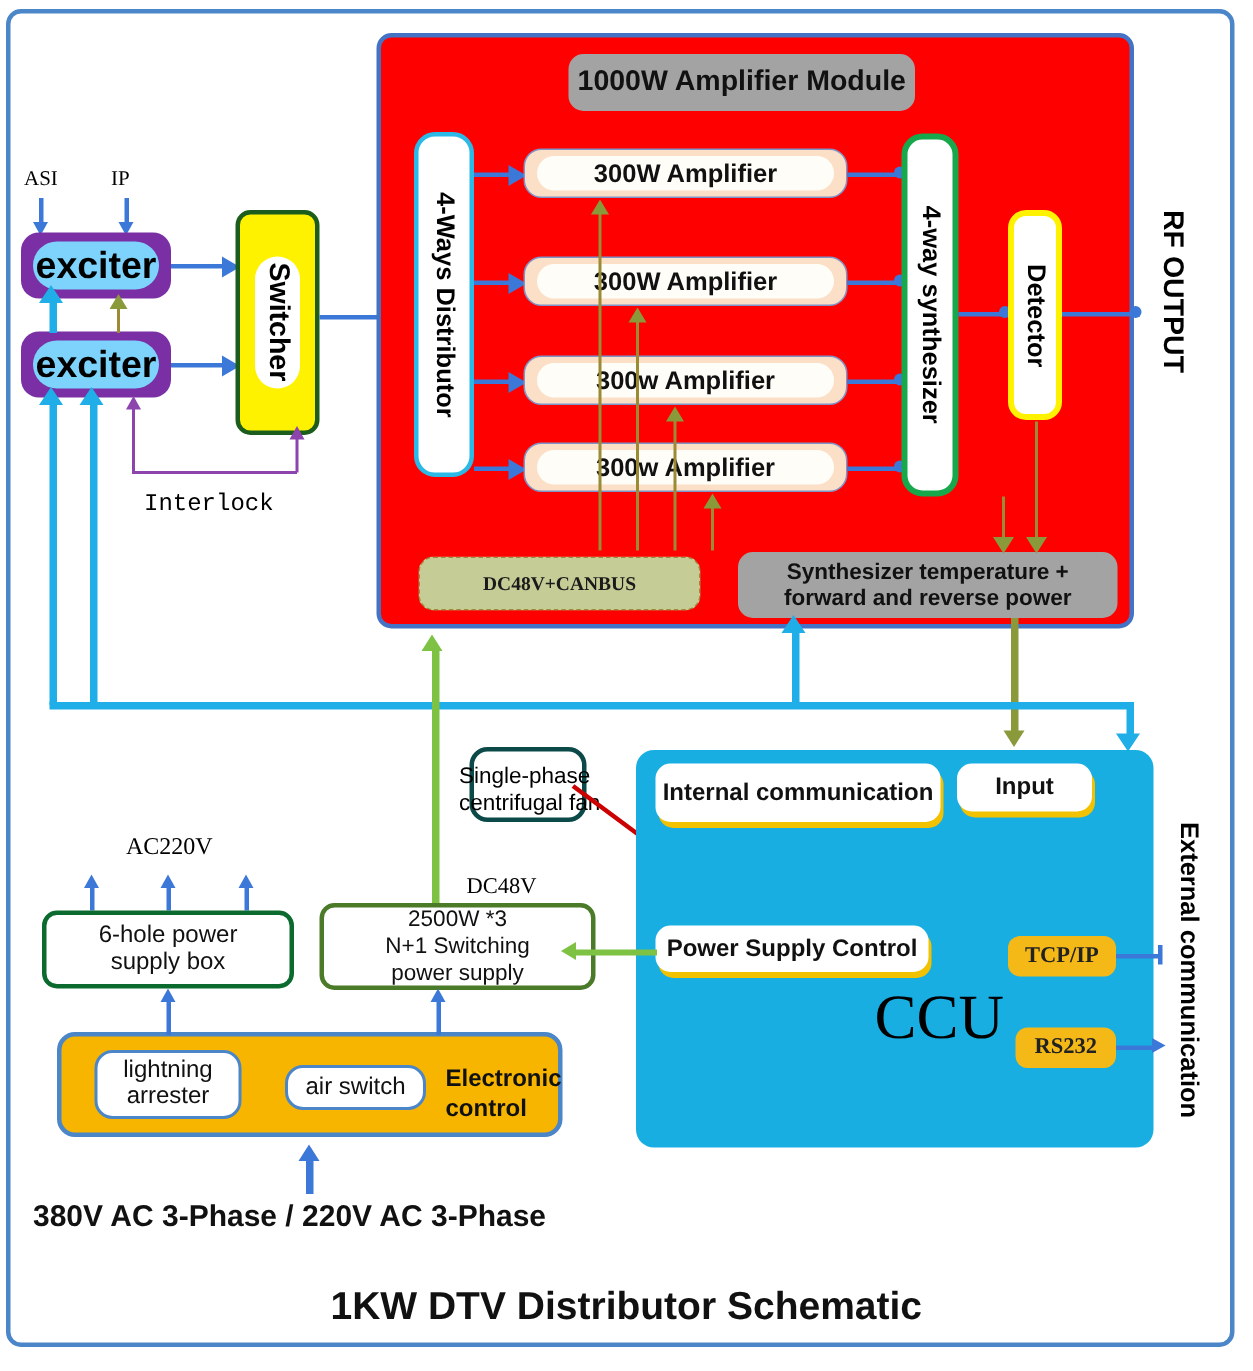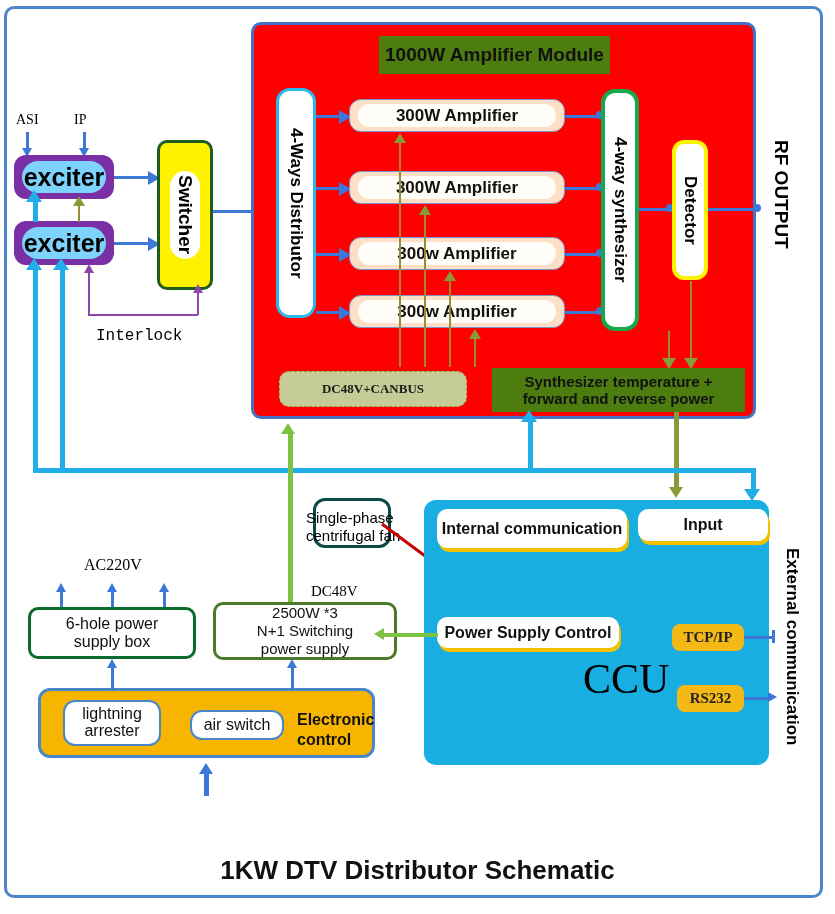--- a/index.html
+++ b/index.html
@@ -26,21 +26,21 @@
 
   
   .switcher-outer{background:#FFF200;border:3px solid #1c5c1c;border-radius:10px;}
   .switcher-inner{position:absolute;left:10px;right:10px;top:28px;bottom:28px;background:#fff;border-radius:16px;
                   display:flex;align-items:center;justify-content:center;}
 
   
   .redpanel{background:#FF0000;border:3px solid #4472C4;border-radius:10px;}
 
   
-  .whitepill{background:#4d7c0f;border-radius:0;display:flex;align-items:center;justify-content:center;
+  .whitepill{background:#a3a3a3;border-radius:10px;display:flex;align-items:center;justify-content:center;
              font-weight:700;color:#111;text-align:center;}
 
   
   .amp-outer{background:#FBDFC6;border:1px solid #8094c8;border-radius:12px;}
   .amp-inner{position:absolute;left:8px;right:8px;top:4px;bottom:4px;background:#FFFDF8;border-radius:16px;
              display:flex;align-items:center;justify-content:center;font-size:17px;font-weight:700;color:#111;}
 
   
   .dist{background:#fff;border:3px solid #2BB9E8;border-radius:14px;}
   
@@ -249,21 +249,21 @@
 centrifugal fan</span>
   </div>
 
   <svg style="position:absolute;left:380px;top:520px;width:80px;height:62px;">
     <line x1="2" y1="4" x2="72" y2="56" stroke="#CC0000" stroke-width="3"></line>
   </svg>
 
   <div class="box ccu" style="left:424px;top:500px;width:345px;height:265px;"></div>
 
   <div class="box ccu-pill" style="left:437px;top:509px;width:190px;height:39px;">Internal communication</div>
-  <div class="box ccu-pill" style="left:638px;top:509px;width:130px;height:32px;">Input</div>
+  <div class="box ccu-pill" style="left:638px;top:509px;width:90px;height:32px;">Input</div>
   <div class="box ccu-pill" style="left:437px;top:617px;width:182px;height:31px;">Power Supply Control</div>
 
   <div class="lbl serif" style="left:583px;top:655px;font-size:42px;color:#000;">CCU</div>
 
   <div class="box gold" style="left:672px;top:624px;width:72px;height:27px;">TCP/IP</div>
   <div class="box gold" style="left:677px;top:685px;width:67px;height:27px;">RS232</div>
 
   <div class="ln h-blue" style="left:744px;top:636px;width:30px;"></div>
   <div class="ln v-blue" style="left:772px;top:630px;height:13px;"></div>
   <div class="ln h-blue" style="left:744px;top:697px;width:26px;"></div>
@@ -305,16 +305,17 @@
   <div class="lbl" style="left:297px;top:710px;font-size:16px;font-weight:700;white-space:pre-line;line-height:1.25;color:#111;">Electronic
 control</div>
 
   <div class="ln v-blue" style="left:111px;top:665px;height:25px;"></div>
   <div class="arr arr-u-thinblue" style="left:107px;top:659px;"></div>
   <div class="ln v-blue" style="left:291px;top:665px;height:25px;"></div>
   <div class="arr arr-u-thinblue" style="left:287px;top:659px;"></div>
 
   <div class="ln v-blue" style="left:204px;top:772px;height:24px;width:5px;"></div>
   <div class="arr arr-u-blue" style="left:199px;top:763px;"></div>
+  <div class="lbl" style="left:22px;top:800px;font-size:20px;font-weight:700;color:#111;">380V AC 3-Phase / 220V AC 3-Phase</div>
 
   <div class="lbl" style="left:0;top:855px;width:835px;text-align:center;font-size:26px;font-weight:700;color:#111;">1KW DTV Distributor Schematic</div>
 
 </div>
 
 </body></html>

